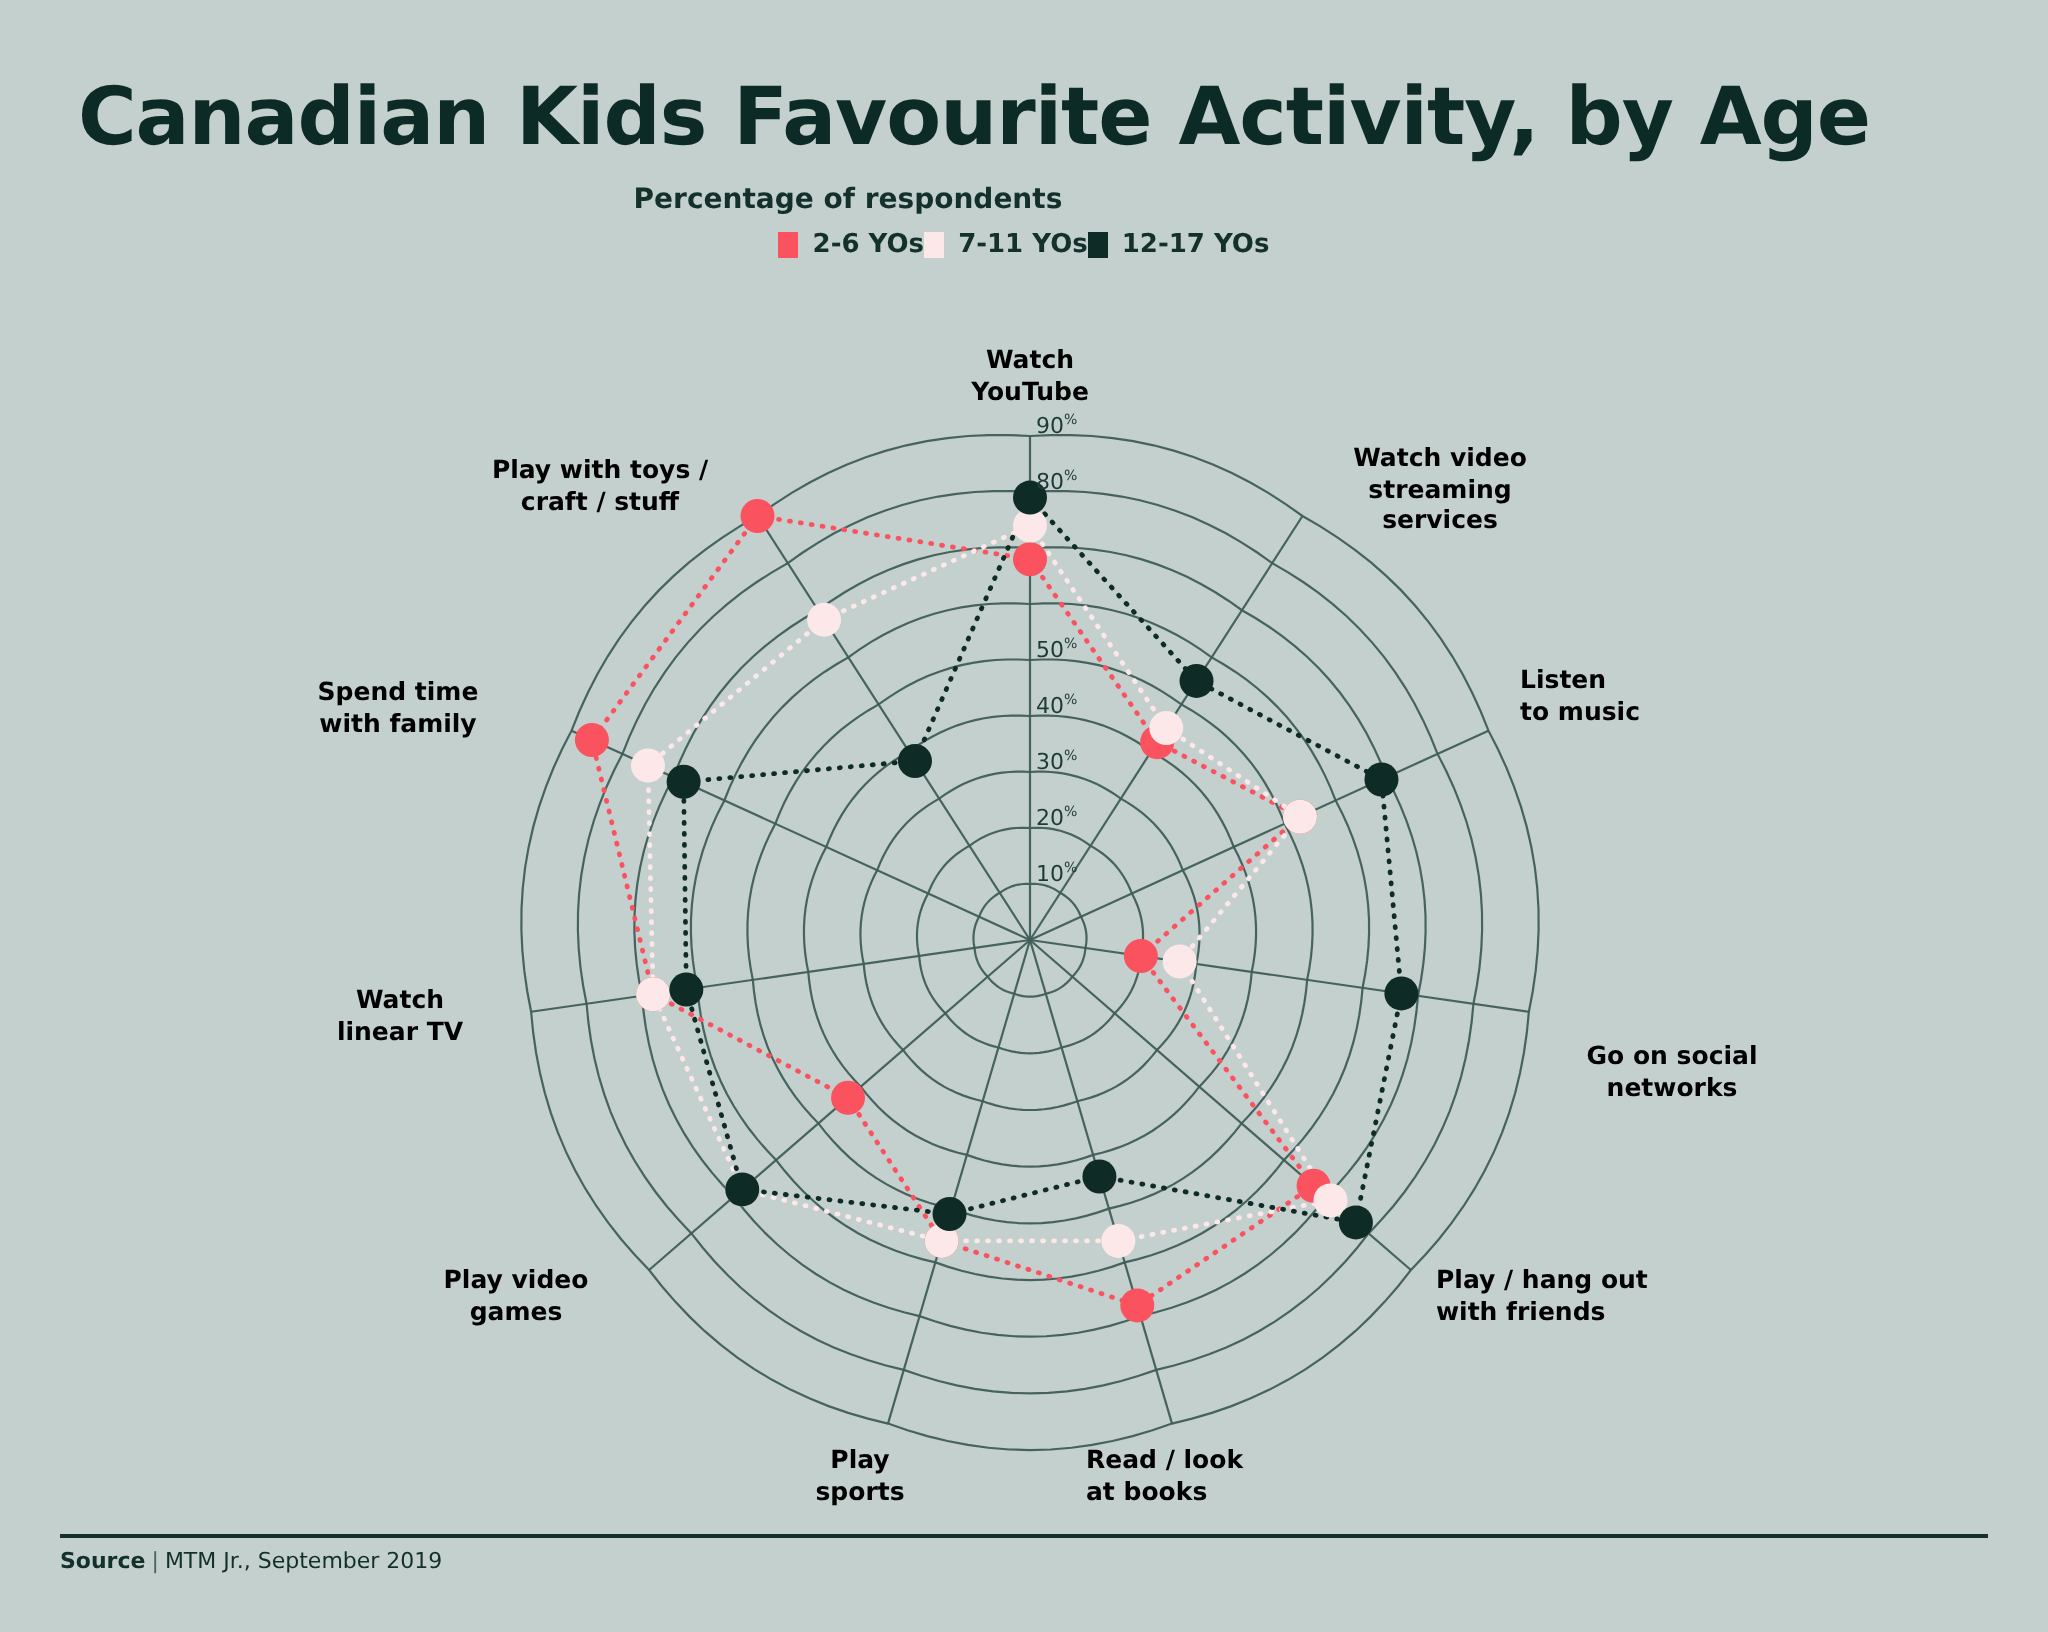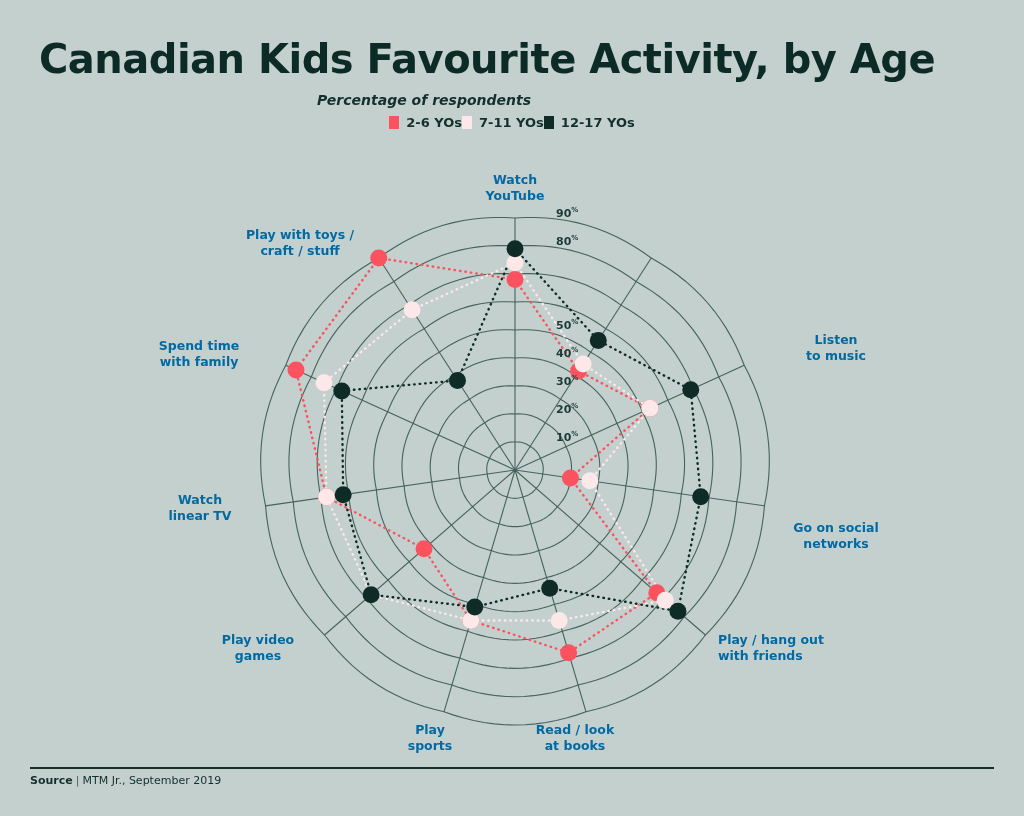--- a/index.html
+++ b/index.html
@@ -18,45 +18,43 @@
     font-family:"DejaVu Sans", sans-serif;
     font-size:40px;font-weight:bold;
     color:#0d2b26;
     letter-spacing:-0.5px;
   }
   .subtitle{
     position:absolute;top:92px;left:0;width:848px;
     text-align:center;
     font-size:14px;font-weight:bold;
     color:#13302b;
-    font-style:italic;
   }
   .legend{
     position:absolute;top:115px;left:0;width:1024px;
     display:flex;justify-content:center;align-items:center;
   }
   .legend-item{display:flex;align-items:center;gap:7px;}
   .legend-swatch{width:10px;height:13px;display:inline-block;}
   .legend-label{font-size:13px;font-weight:bold;color:#13302b;}
 
   .chart-wrap{position:absolute;left:0;top:0;width:1024px;height:816px;}
 
   .axis-label{
     position:absolute;
     font-size:12.5px;font-weight:bold;
-    color:#0369a1;
+    color:#000000;
     line-height:1.25;
     white-space:pre;
   }
 
   .tick-label{
     position:absolute;
-    font-size:11px;font-weight:bold;
+    font-size:11px;font-weight:normal;
     color:#1d3b35;
-    margin-left:38px;
   }
   .tick-label sup{font-size:7px;}
 
   .footer-rule{
     position:absolute;left:30px;top:767px;width:964px;height:1.5px;
     background:#13302b;
   }
   .footer{
     position:absolute;left:30px;top:774px;
     font-size:11px;color:#13302b;
@@ -143,27 +141,30 @@
         <circle cx="474.77" cy="607.02" r="8.5" fill="#0e2b26"></circle>
         <circle cx="371.11" cy="594.69" r="8.5" fill="#0e2b26"></circle>
         <circle cx="343.17" cy="494.71" r="8.5" fill="#0e2b26"></circle>
         <circle cx="341.81" cy="390.90" r="8.5" fill="#0e2b26"></circle>
         <circle cx="457.48" cy="380.49" r="8.5" fill="#0e2b26"></circle>
       </svg>
   <div class="tick-label" style="left: 518px; top: 430px;">10<sup>%</sup></div><div class="tick-label" style="left: 518px; top: 402px;">20<sup>%</sup></div><div class="tick-label" style="left: 518px; top: 374px;">30<sup>%</sup></div><div class="tick-label" style="left: 518px; top: 346px;">40<sup>%</sup></div><div class="tick-label" style="left: 518px; top: 318px;">50<sup>%</sup></div><div class="tick-label" style="left: 518px; top: 234px;">80<sup>%</sup></div><div class="tick-label" style="left: 518px; top: 206px;">90<sup>%</sup></div></div>
 
   <div class="axis-label" style="left:480px;top:172px;text-align:center;width:70px;">Watch
 YouTube</div>
-  <div class="axis-label" style="left:796px;top:332px;text-align:center;width:80px;">Listen
+  <div class="axis-label" style="left:672px;top:221px;text-align:center;width:96px;">Watch video
+streaming
+services</div>
+  <div class="axis-label" style="left:760px;top:332px;width:80px;">Listen
 to music</div>
   <div class="axis-label" style="left:784px;top:520px;text-align:center;width:104px;">Go on social
 networks</div>
   <div class="axis-label" style="left:718px;top:632px;text-align:left;width:124px;">Play / hang out
 with friends</div>
-  <div class="axis-label" style="left:525px;top:722px;text-align:center;width:100px;">Read / look
+  <div class="axis-label" style="left:543px;top:722px;width:100px;">Read / look
 at books</div>
   <div class="axis-label" style="left:395px;top:722px;text-align:center;width:70px;">Play
 sports</div>
   <div class="axis-label" style="left:206px;top:632px;text-align:center;width:104px;">Play video
 games</div>
   <div class="axis-label" style="left:158px;top:492px;text-align:center;width:84px;">Watch
 linear TV</div>
   <div class="axis-label" style="left:144px;top:338px;text-align:center;width:110px;">Spend time
 with family</div>
   <div class="axis-label" style="left:238px;top:227px;text-align:center;width:124px;">Play with toys /

